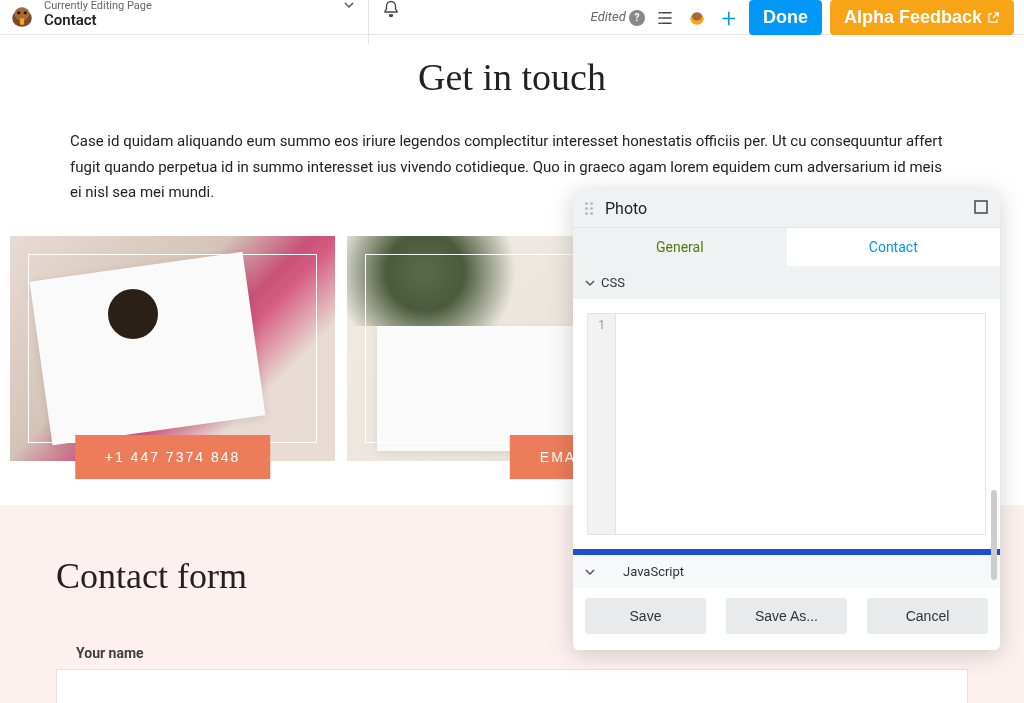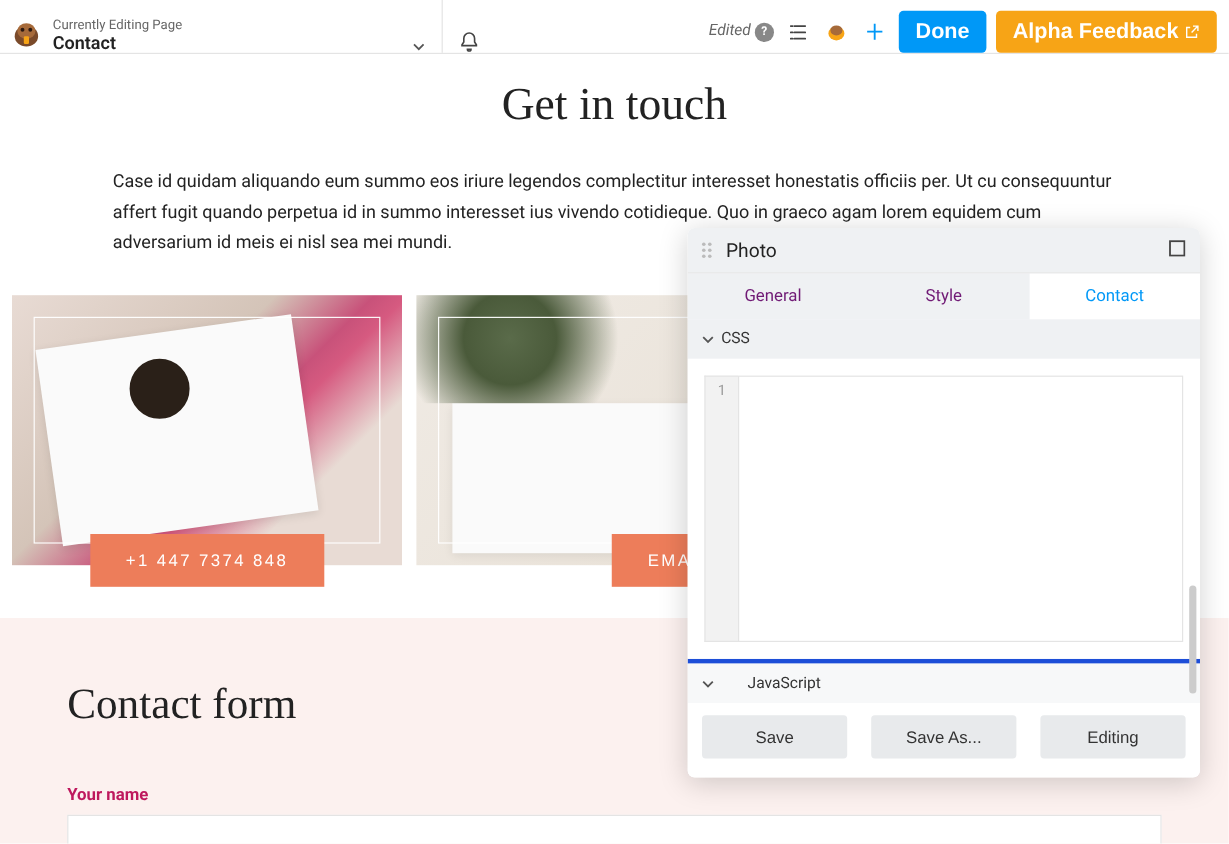--- a/index.html
+++ b/index.html
@@ -8,22 +8,22 @@
       background: #fff;
       width: 1024px;
       height: 703px;
       overflow: hidden;
       position: relative;
     }
     
     
     .topbar {
       display: flex;
-      align-items: flex-end;
-      height: 45px;
+      align-items: flex-start;
+      height: 35px;
       border-bottom: 1px solid #e4e4e4;
       padding: 0 10px 0 0;
       background: #fff;
     }
     .logo {
       width: 32px;
       height: 32px;
       margin: 0 6px;
       display: flex;
       align-items: center;
@@ -120,21 +120,20 @@
       font-weight: 400;
       color: #222;
       margin-bottom: 30px;
     }
     .body-text {
       padding: 0 70px;
       font-size: 15px;
       line-height: 1.7;
       color: #222;
       margin-bottom: 30px;
-      margin-left: 24px;
     }
     
     
     .cards {
       display: flex;
       gap: 12px;
       padding: 0 10px;
     }
     .card {
       position: relative;
@@ -216,23 +215,24 @@
     .contact-heading {
       font-family: Georgia, serif;
       font-size: 36px;
       font-weight: 400;
       color: #222;
       margin-bottom: 48px;
     }
     .field-label {
       font-size: 14px;
       font-weight: 700;
-      color: #be185d;
+      color: #404040;
       display: block;
       margin-bottom: 8px;
+      margin-left: 20px;
     }
     .field-input {
       width: 100%;
       height: 42px;
       border: 1px solid #e4e4e4;
       background: #fff;
       padding: 0 12px;
       font-size: 14px;
     }
     
@@ -280,30 +280,30 @@
     }
     .panel-tabs {
       display: flex;
       background: #eff1f3;
     }
     .panel-tab {
       flex: 1;
       padding: 11px 0;
       text-align: center;
       font-size: 14px;
-      color: #701a75;
+      color: #4d7c0f;
       cursor: pointer;
       background: #eff1f3;
     }
     .panel-tab.active {
       background: #fff;
       color: #0098f7;
     }
     .panel-section {
-      border-bottom: 4px solid #1d4ed8;
+      border-bottom: 6px solid #1d4ed8;
     }
     .section-header {
       display: flex;
       align-items: center;
       padding: 9px 12px;
       background: #eff1f3;
       font-size: 13px;
       color: #333;
       cursor: pointer;
       gap: 6px;
@@ -454,21 +454,20 @@
     <span class="panel-title">Photo</span>
     <div class="panel-expand">
       <svg width="14" height="14" viewBox="0 0 14 14">
           <rect x="1" y="1" width="12" height="12" fill="none" stroke="#444" stroke-width="1.5"></rect>
         </svg>
     </div>
   </div>
 
   <div class="panel-tabs">
     <div class="panel-tab">General</div>
-    <div class="panel-tab">Style</div>
     <div class="panel-tab active">Contact</div>
   </div>
 
   <div class="panel-section">
     <div class="section-header">
       <svg class="chev" viewBox="0 0 10 10">
           <path d="M1 3 L5 7 L9 3" stroke="#555" stroke-width="1.5" fill="none"></path>
         </svg>
       <span>CSS</span>
     </div>
@@ -483,17 +482,17 @@
   <div class="section-header sub">
     <svg class="chev" viewBox="0 0 10 10">
         <path d="M1 3 L5 7 L9 3" stroke="#555" stroke-width="1.5" fill="none"></path>
       </svg>
     <span>JavaScript</span>
   </div>
 
   <div class="panel-footer">
     <button class="panel-btn">Save</button>
     <button class="panel-btn">Save As...</button>
-    <button class="panel-btn">Editing</button>
+    <button class="panel-btn">Cancel</button>
   </div>
 
   <div class="panel-scroll"></div>
 </div>
 
 </body></html>

